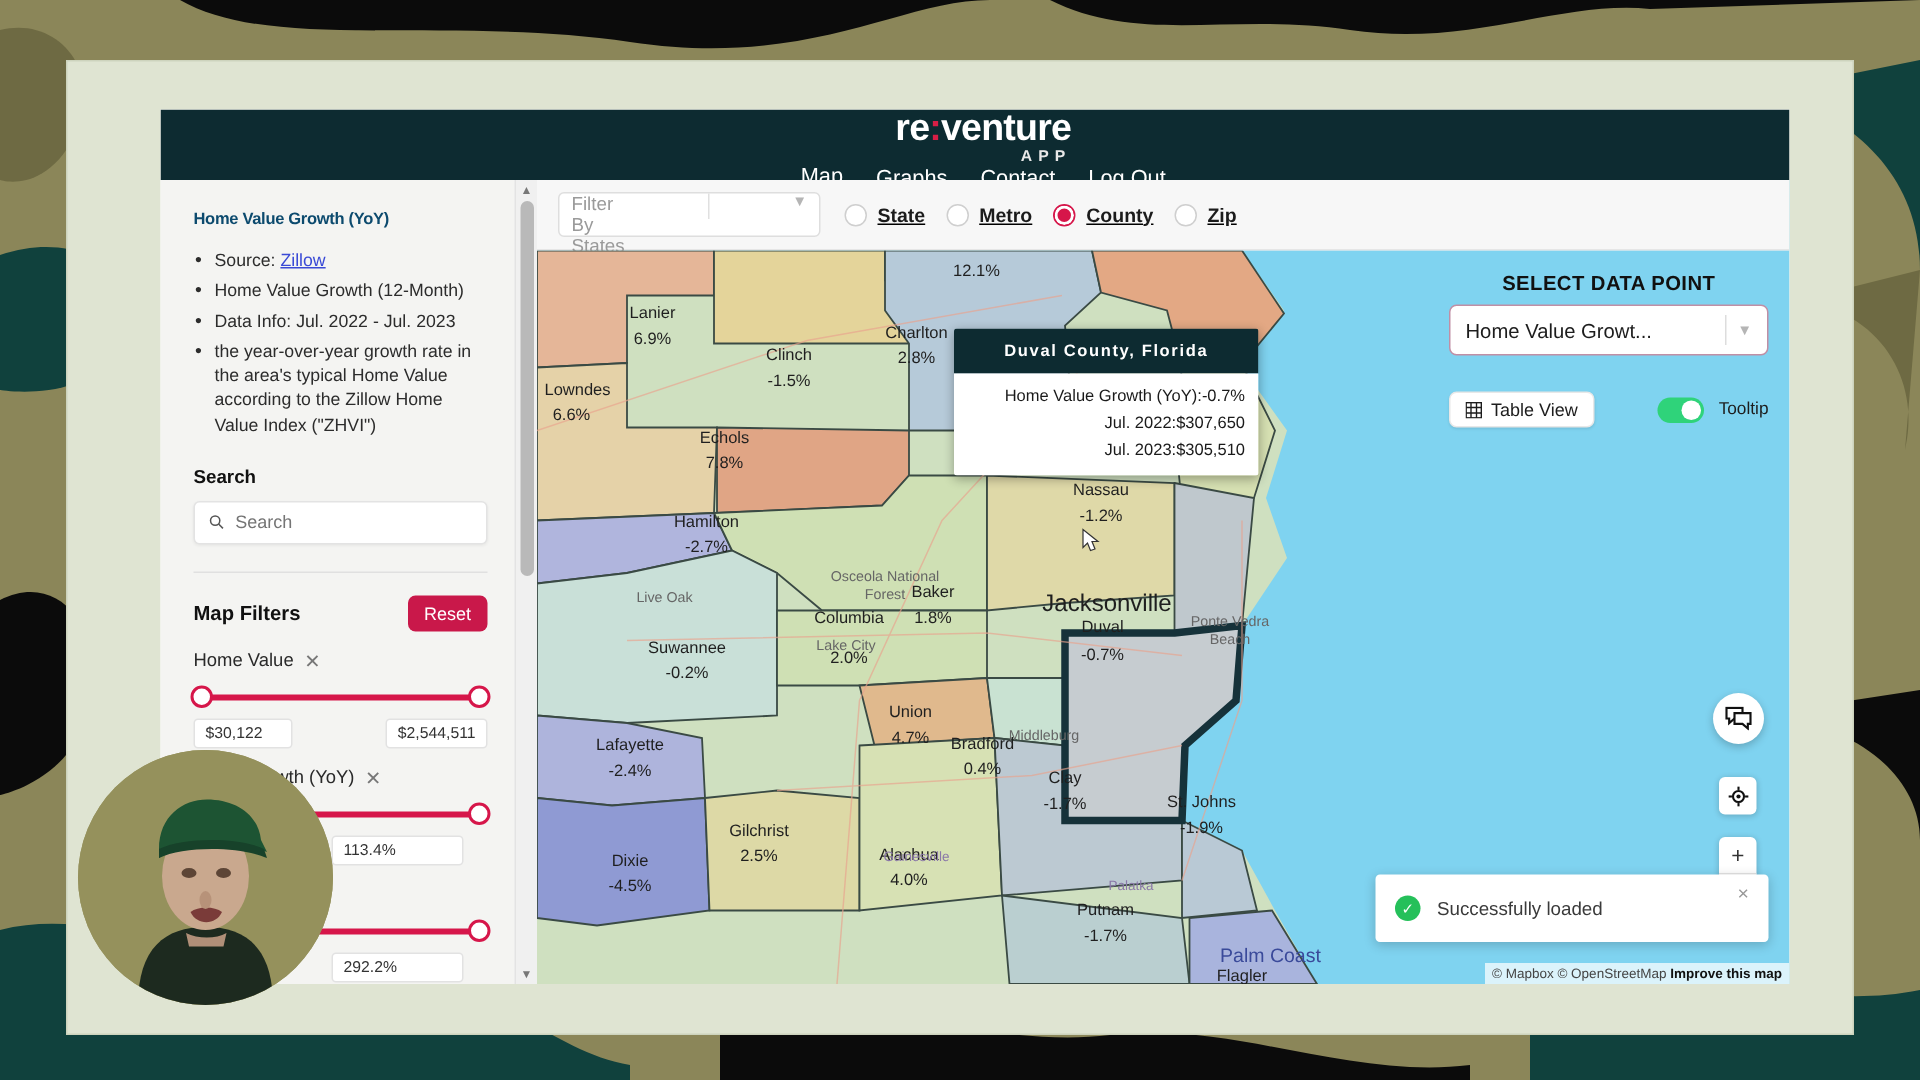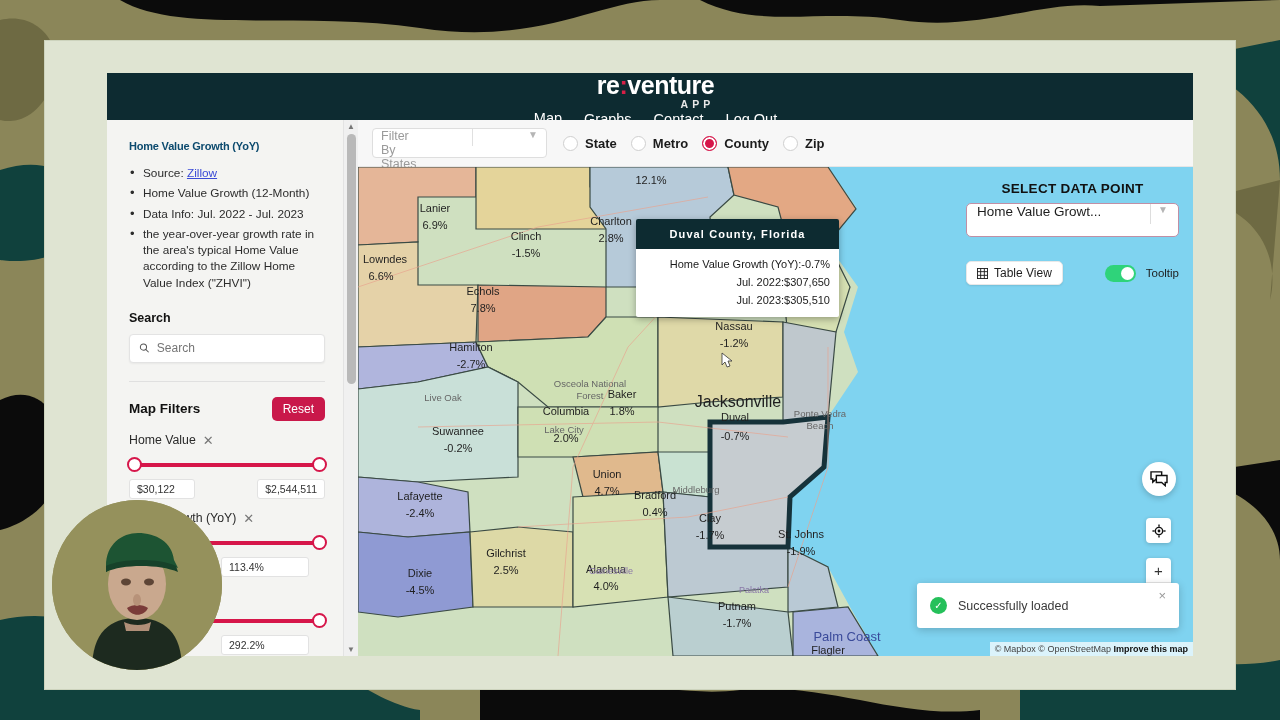--- a/index.html
+++ b/index.html
@@ -146,21 +146,21 @@
   }
   .state-select {
     width: 175px; height: 30px; background: #fff; border: 1px solid #dedede;
     border-radius: 4px; display: flex; align-items: flex-start;
     padding: 0 8px; font-size: 12.5px; color: #9a9a9a; cursor: pointer; gap: 48px;
   }
   .state-select .sep {
     margin-left: auto; border-left: 1px solid #e0e0e0; height: 17px;
   }
   .chev { color: #b5b5b5; font-size: 10px; padding-left: 7px; }
-  .radio-group { display: flex; align-items: flex-end; gap: 14px; }
+  .radio-group { display: flex; align-items: flex-end; gap: 14px; text-decoration: underline; }
   .radio-item {
     display: flex; align-items: center; gap: 7px; cursor: pointer;
     font-size: 13px; color: #1b1b1b; font-weight: 600;
   }
   .radio {
     width: 15px; height: 15px; border-radius: 50%;
     border: 1.5px solid #cfcfcf; background: #fff; flex: none;
   }
   .radio.on { border-color: #d6164a; background: #d6164a; box-shadow: inset 0 0 0 2px #fff; }
 
@@ -190,21 +190,21 @@
   }
 
   
   .right-panel { position: absolute; right: 14px; top: 14px; width: 213px; }
   .rp-title {
     text-align: center; font-size: 13.5px; font-weight: 700; color: #111;
     letter-spacing: 0.3px; margin-bottom: 7px;
   }
   .dp-select {
     height: 34px; background: #fff; border: 1.5px solid #c08fa5;
-    border-radius: 5px; display: flex; align-items: flex-start; padding: 0 10px;
+    border-radius: 5px; display: flex; align-items: center; padding: 0 10px;
     font-size: 13.5px; color: #1d1d1d; cursor: pointer;
   }
   .rp-row { display: flex; align-items: center; margin-top: 24px; gap: 10px; }
   .tv-btn {
     background: #fff; border: 1px solid #e8e8e8; border-radius: 5px;
     display: flex; align-items: center; gap: 6px; padding: 4px 10px;
     font-size: 12px; color: #1d1d1d; cursor: pointer;
     box-shadow: 0 1px 2px rgba(0,0,0,.1); font-family: inherit;
   }
   .toggle {

